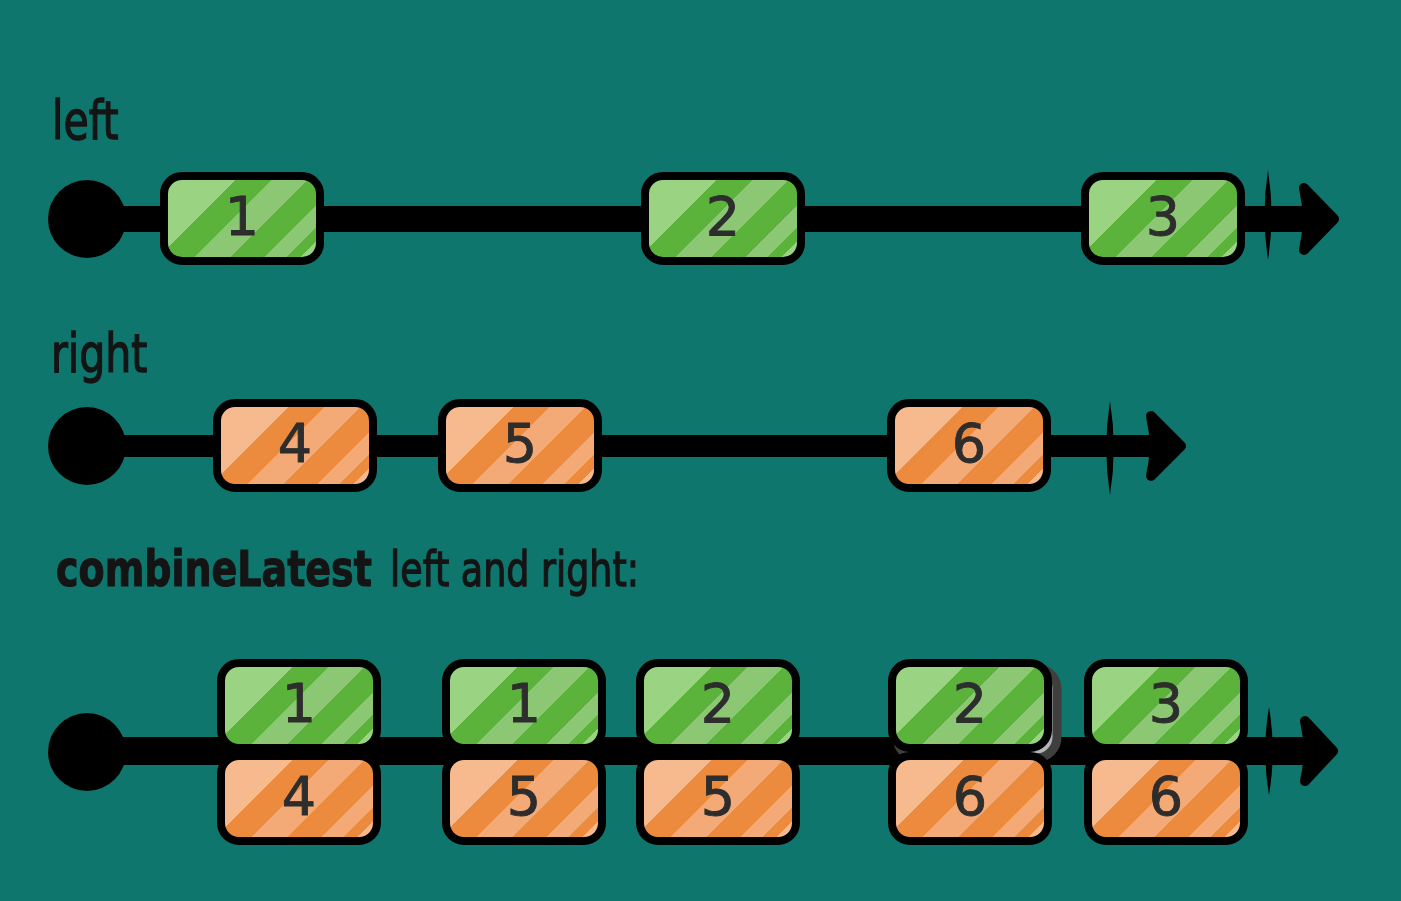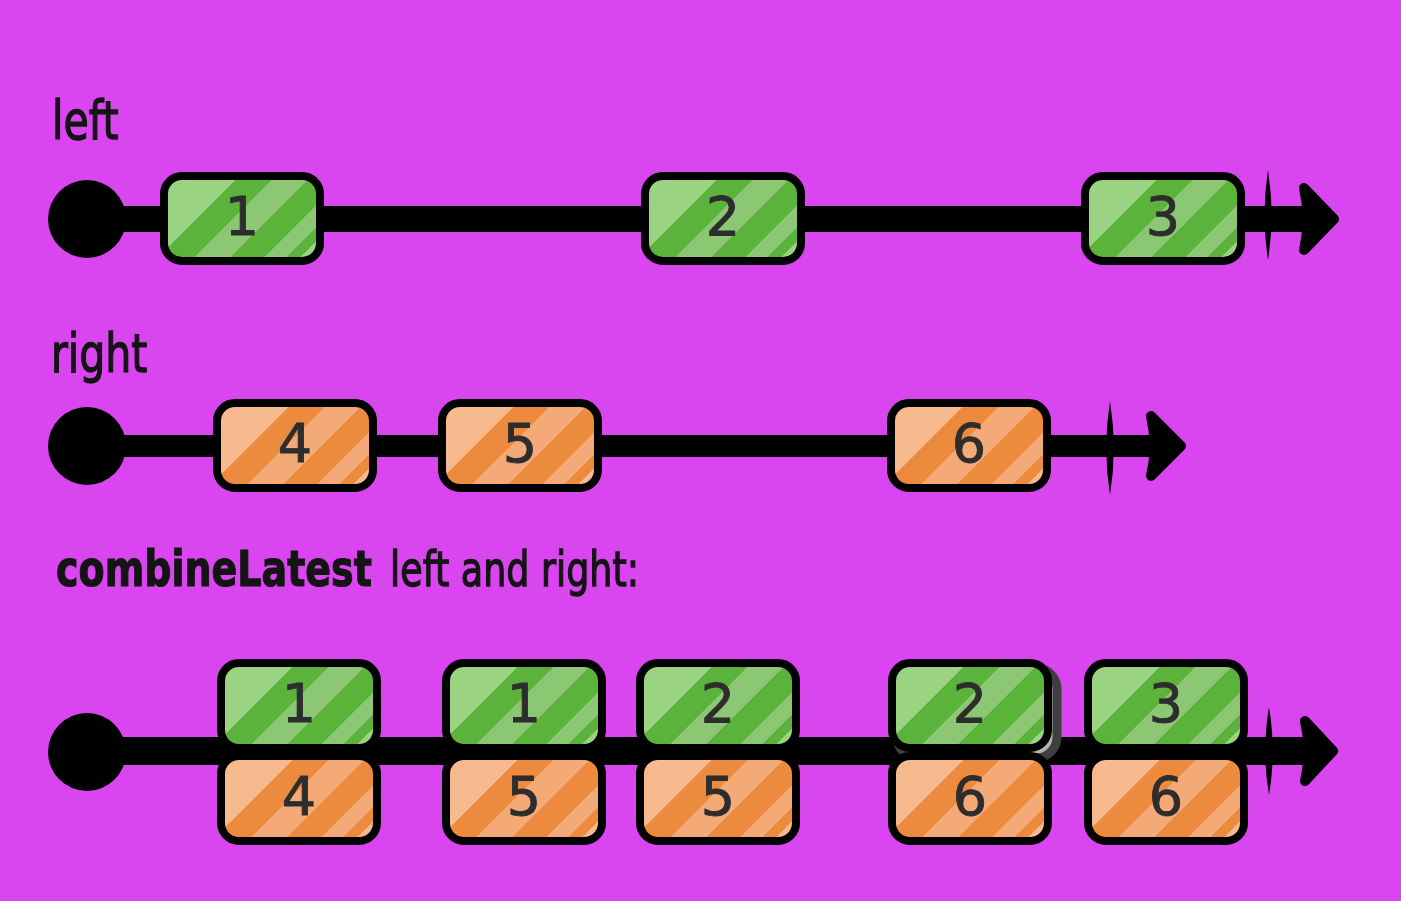--- a/index.html
+++ b/index.html
@@ -1,20 +1,20 @@
 <!DOCTYPE html>
 <html style="--green-base: #5cb33c; --green-stripe: #8cc873; --green-glare: #9ad381; --orange-base: #ec8a3e; --orange-stripe: #f3aa77; --orange-glare: #f6ba8e; --ink: #000000; --digit: #2d2d2d; --ghost-fill: #b5b5b5; --ghost-stroke: #3f3f3f;"><head>
 <meta charset="utf-8">
 <style>
   html, body { margin: 0; padding: 0; background: #ffffff; }
   .stage {
     position: relative;
     width: 1401px;
     height: 901px;
-    background: #d946ef;
+    background: #0f766e;
     overflow: hidden;
     font-family: "DejaVu Sans", sans-serif;
   }
   .art {
     position: absolute;
     left: 0; top: 0;
     width: 1401px; height: 901px;
   }
   .slabel {
     position: absolute;

